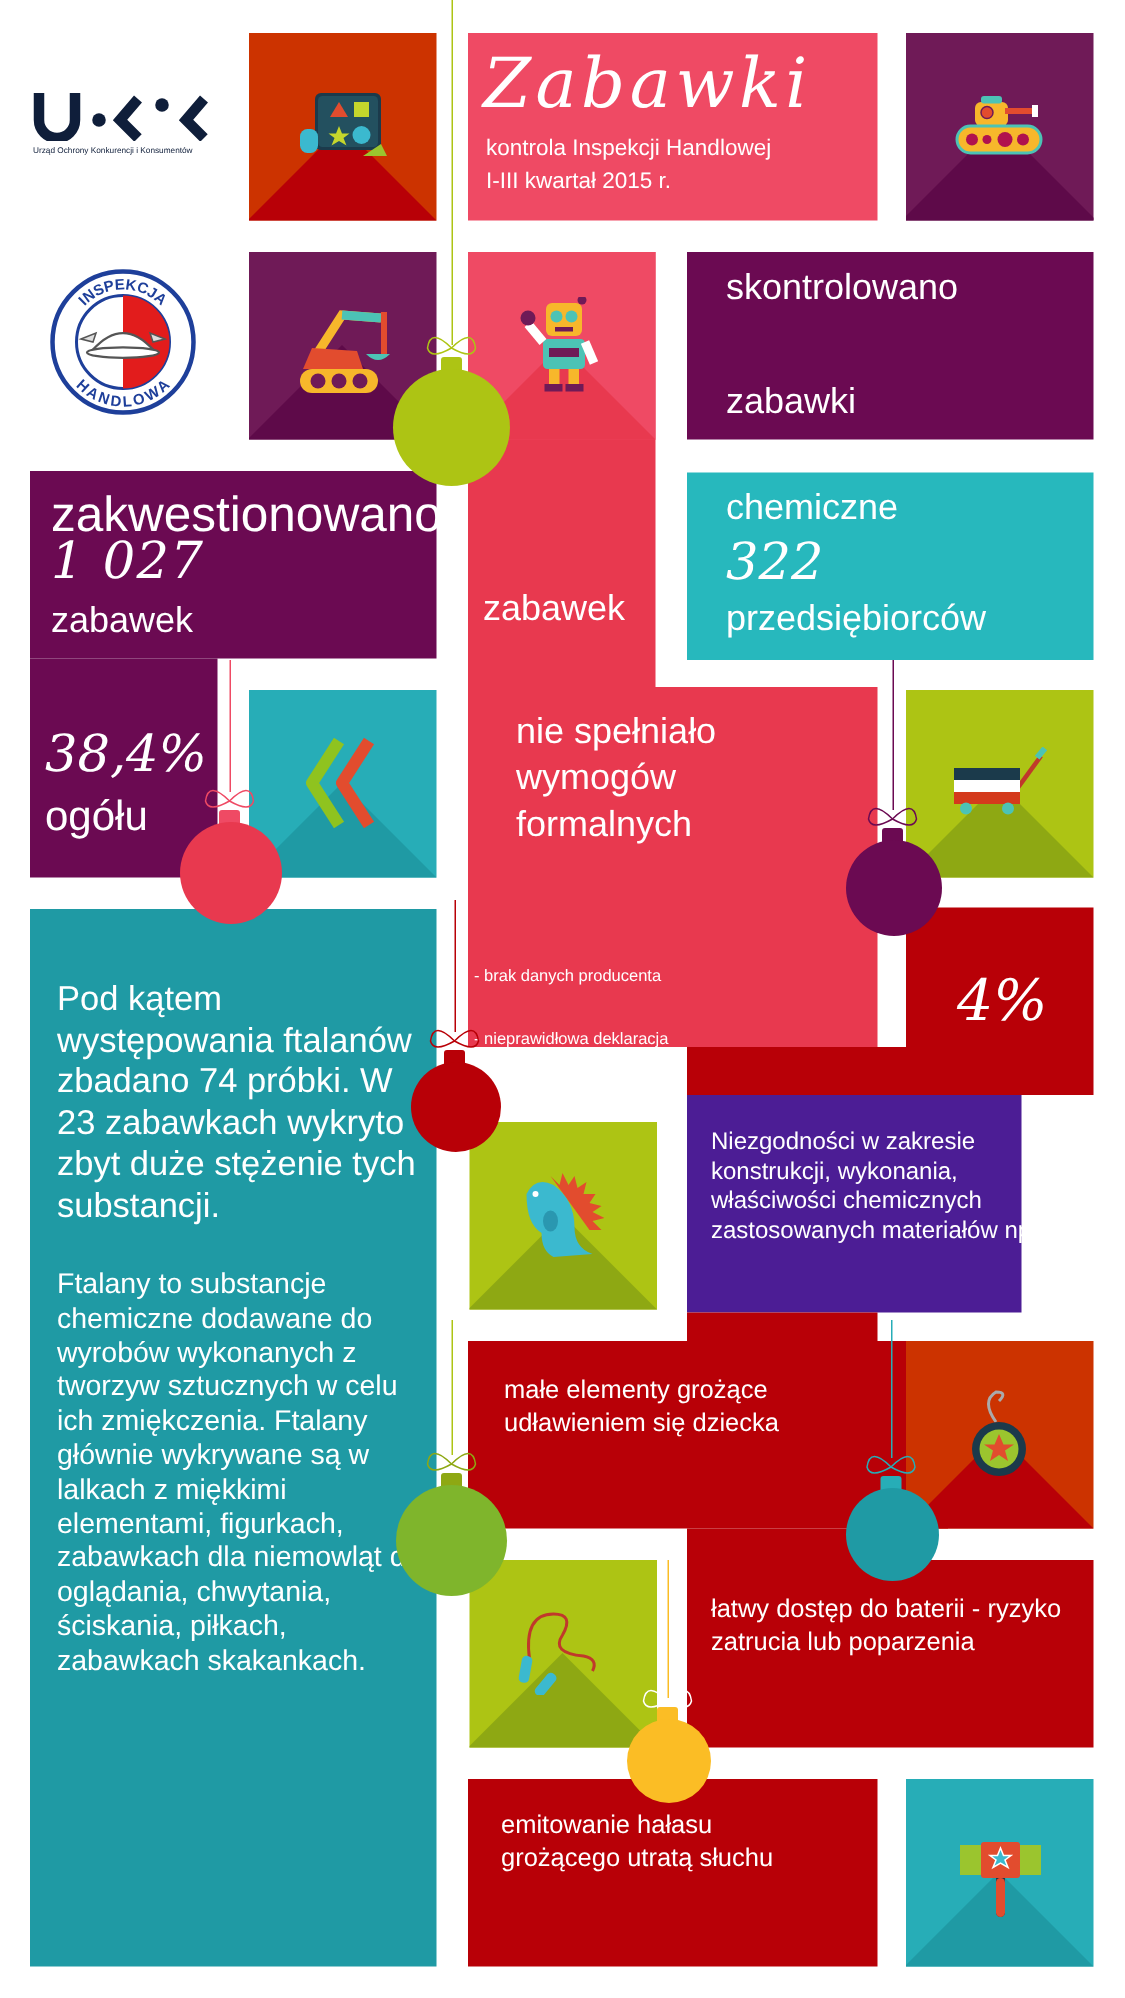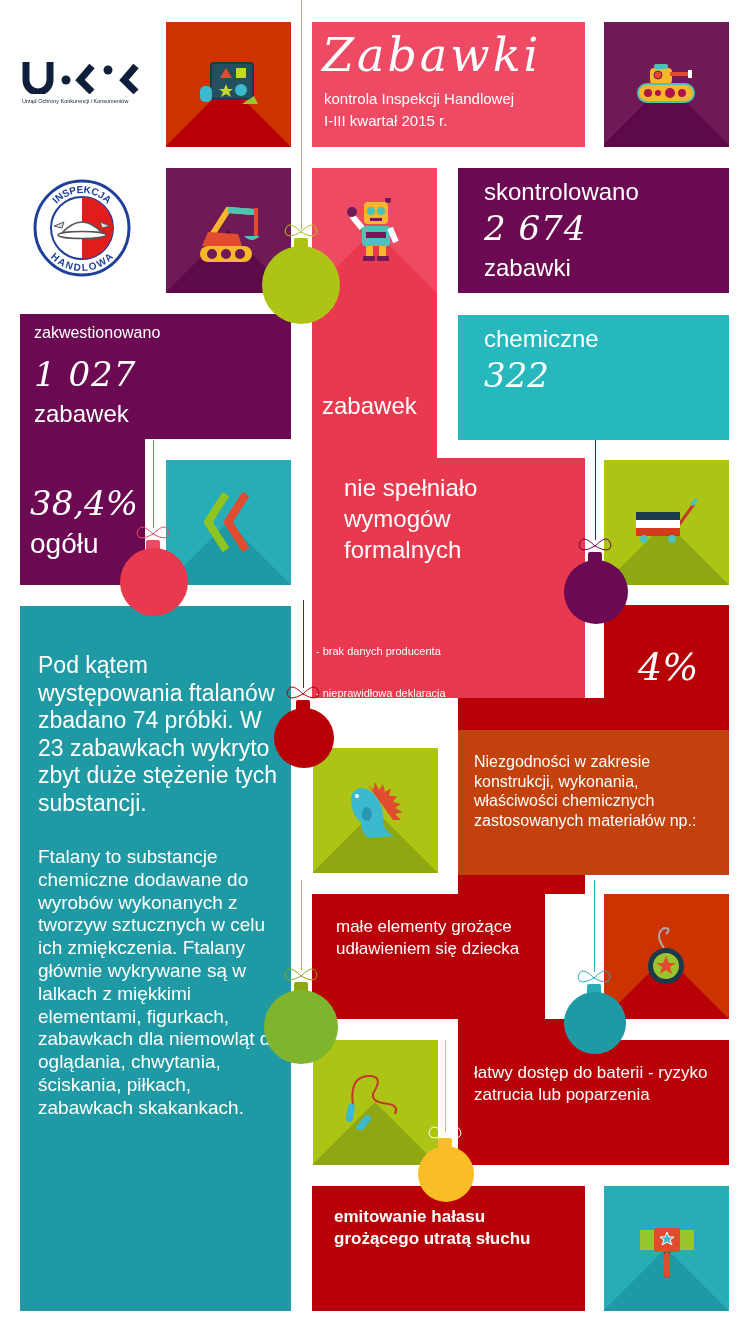--- a/index.html
+++ b/index.html
@@ -119,37 +119,37 @@
         <rect x="33" y="48" width="7" height="10" fill="#f7b72b"></rect>
       <rect x="17" y="58" width="12" height="5" fill="#6f1a57"></rect>
         <rect x="31" y="58" width="12" height="5" fill="#6f1a57"></rect>
     </svg>
   </div>
   <div class="txt" style="left:10px;top:224px;font-size:24px;">zabawek</div>
 </div>
 
 <div class="blk" style="left:458px;top:168px;width:271px;height:125px;background:#6b0a52;">
   <div class="txt" style="left:26px;top:10px;font-size:24px;">skontrolowano</div>
-  <div class="txt hand" style="left:26px;top:40px;font-size:34px;letter-spacing:1px;">2 674</div>
   <div class="txt" style="left:26px;top:86px;font-size:24px;">zabawki</div>
 </div>
 
 <div class="blk" style="left:20px;top:314px;width:271px;height:125px;background:#6b0a52;">
-  <div class="txt" style="left:14px;top:10px;font-size:16px;text-align:center;">zakwestionowano</div>
+  <div class="txt" style="left:14px;top:10px;font-size:33px;text-align:center;">zakwestionowano</div>
   <div class="txt hand" style="left:14px;top:40px;font-size:34px;letter-spacing:1px;">1 027</div>
   <div class="txt" style="left:14px;top:86px;font-size:24px;">zabawek</div>
 </div>
 <div class="blk" style="left:20px;top:439px;width:125px;height:146px;background:#6b0a52;">
   <div class="txt hand" style="left:10px;top:44px;font-size:34px;">38,4%</div>
   <div class="txt" style="left:10px;top:88px;font-size:28px;">ogółu</div>
 </div>
 
 <div class="blk" style="left:458px;top:315px;width:271px;height:125px;background:#27b8bd;">
   <div class="txt" style="left:26px;top:10px;font-size:24px;">chemiczne</div>
   <div class="txt hand" style="left:26px;top:40px;font-size:34px;">322</div>
+  <div class="txt" style="left:26px;top:84px;font-size:24px;">przedsiębiorców</div>
 </div>
 
 <div class="blk tile" style="left:166px;top:460px;width:125px;height:125px;background:#27adb7;">
   <div class="shadow" style="left:62px;top:62px;background:#1f9aa4;transform:rotate(45deg);"></div>
   <svg width="50" height="64" viewBox="0 0 50 64" style="position:absolute;left:36px;top:30px;">
     <path d="M24 4 L6 32 L24 60" stroke="#8fc31f" stroke-width="8" fill="none" stroke-linejoin="round"></path>
     <path d="M44 4 L26 32 L44 60" stroke="#e24c2e" stroke-width="8" fill="none" stroke-linejoin="round"></path>
   </svg>
 </div>
 
@@ -177,36 +177,36 @@
 </div>
 
 <div class="blk" style="left:20px;top:606px;width:271px;height:705px;background:#1f9aa4;">
   <div class="txt" style="left:18px;top:46px;width:245px;font-size:23px;line-height:1.2;">Pod kątem występowania ftalanów zbadano 74 próbki. W 23 zabawkach wykryto zbyt duże stężenie tych substancji.</div>
   <div class="txt" style="left:18px;top:240px;width:248px;font-size:19px;line-height:1.2;">Ftalany to substancje chemiczne dodawane do wyrobów wykonanych z tworzyw sztucznych w celu ich zmiękczenia. Ftalany głównie wykrywane są w lalkach z miękkimi elementami, figurkach, zabawkach dla niemowląt do oglądania, chwytania, ściskania, piłkach, zabawkach skakankach.</div>
 </div>
 
 <div class="blk" style="left:604px;top:605px;width:125px;height:125px;background:#b80007;">
   <div class="txt hand" style="left:34px;top:40px;font-size:38px;">4%</div>
 </div>
-<div class="blk" style="left:458px;top:730px;width:271px;height:145px;background:#c2410c;">
+<div class="blk" style="left:458px;top:730px;width:223px;height:145px;background:#4c1d95;">
   <div class="txt" style="left:16px;top:22px;width:240px;font-size:16px;line-height:1.22;">Niezgodności w zakresie konstrukcji, wykonania, właściwości chemicznych zastosowanych materiałów np.:</div>
 </div>
 <div class="blk" style="left:458px;top:698px;width:146px;height:32px;background:#b80007;"></div>
 
 <div class="blk tile" style="left:313px;top:748px;width:125px;height:125px;background:#adc414;">
   <div class="shadow" style="left:62px;top:62px;background:#8ea813;transform:rotate(45deg);"></div>
   <svg width="60" height="64" viewBox="0 0 60 64" style="position:absolute;left:30px;top:30px;">
     <path d="M24 6 l6 6 l2 -8 l4 8 l4 -6 l2 8 l6 -4 l-2 8 l8 0 l-4 6 l8 2 l-6 4 l8 4 l-8 2 l6 6 l-8 0" fill="#e24c2e"></path>
     <path d="M8 18 q6 -12 18 -6 q14 10 14 28 q0 14 12 18 l-26 2 q-8 -4 -8 -16 q-10 -6 -10 -26 z" fill="#3bb9cf"></path>
     <circle cx="14" cy="18" r="2" fill="#fff"></circle>
     <ellipse cx="24" cy="36" rx="5" ry="7" fill="#2a97b0"></ellipse>
   </svg>
 </div>
 
-<div class="blk" style="left:312px;top:894px;width:233px;height:125px;background:#b80007;">
+<div class="blk" style="left:312px;top:894px;width:282px;height:125px;background:#b80007;padding-left:38px;">
   <div class="txt" style="left:24px;top:22px;width:240px;font-size:17px;line-height:1.3;">małe elementy grożące udławieniem się dziecka</div>
 </div>
 <div class="blk" style="left:458px;top:875px;width:127px;height:19px;background:#b80007;"></div>
 
 <div class="blk tile" style="left:604px;top:894px;width:125px;height:125px;background:#cc3300;">
   <div class="shadow" style="left:62px;top:62px;background:#b80007;transform:rotate(45deg);"></div>
   <svg width="50" height="62" viewBox="0 0 50 62" style="position:absolute;left:38px;top:30px;">
     <path d="M22 24 q-10 -14 0 -20 q8 0 2 6" stroke="#aaa" stroke-width="2" fill="none"></path>
     <circle cx="24" cy="42" r="18" fill="#1b3a4b"></circle>
     <circle cx="24" cy="42" r="13" fill="#9bc52e"></circle>
@@ -221,21 +221,21 @@
 
 <div class="blk tile" style="left:313px;top:1040px;width:125px;height:125px;background:#adc414;">
   <div class="shadow" style="left:62px;top:62px;background:#8ea813;transform:rotate(45deg);"></div>
   <svg width="60" height="60" viewBox="0 0 60 60" style="position:absolute;left:30px;top:30px;">
     <path d="M10 36 q-4 -30 16 -30 q14 0 6 14 q-8 12 14 14 q10 2 6 10" stroke="#c0392b" stroke-width="2" fill="none"></path>
     <rect x="4" y="34" width="7" height="18" rx="3" fill="#3bb9cf" transform="rotate(10 8 42)"></rect>
     <rect x="18" y="44" width="7" height="18" rx="3" fill="#3bb9cf" transform="rotate(40 21 52)"></rect>
   </svg>
 </div>
 
-<div class="blk" style="left:312px;top:1186px;width:273px;height:125px;background:#b80007;font-weight:bold;">
+<div class="blk" style="left:312px;top:1186px;width:273px;height:125px;background:#b80007;">
   <div class="txt" style="left:22px;top:20px;width:220px;font-size:17px;line-height:1.3;">emitowanie hałasu grożącego utratą słuchu</div>
 </div>
 
 <div class="blk tile" style="left:604px;top:1186px;width:125px;height:125px;background:#27adb7;">
   <div class="shadow" style="left:62px;top:62px;background:#1f9aa4;transform:rotate(45deg);"></div>
   <svg width="60" height="64" viewBox="0 0 60 64" style="position:absolute;left:34px;top:32px;">
     <rect x="26" y="10" width="6" height="50" rx="3" fill="#1b3a4b"></rect>
     <rect x="26" y="34" width="6" height="26" rx="3" fill="#e24c2e"></rect>
     <rect x="2" y="12" width="14" height="20" fill="#9bc52e"></rect>
     <rect x="42" y="12" width="14" height="20" fill="#9bc52e"></rect>

